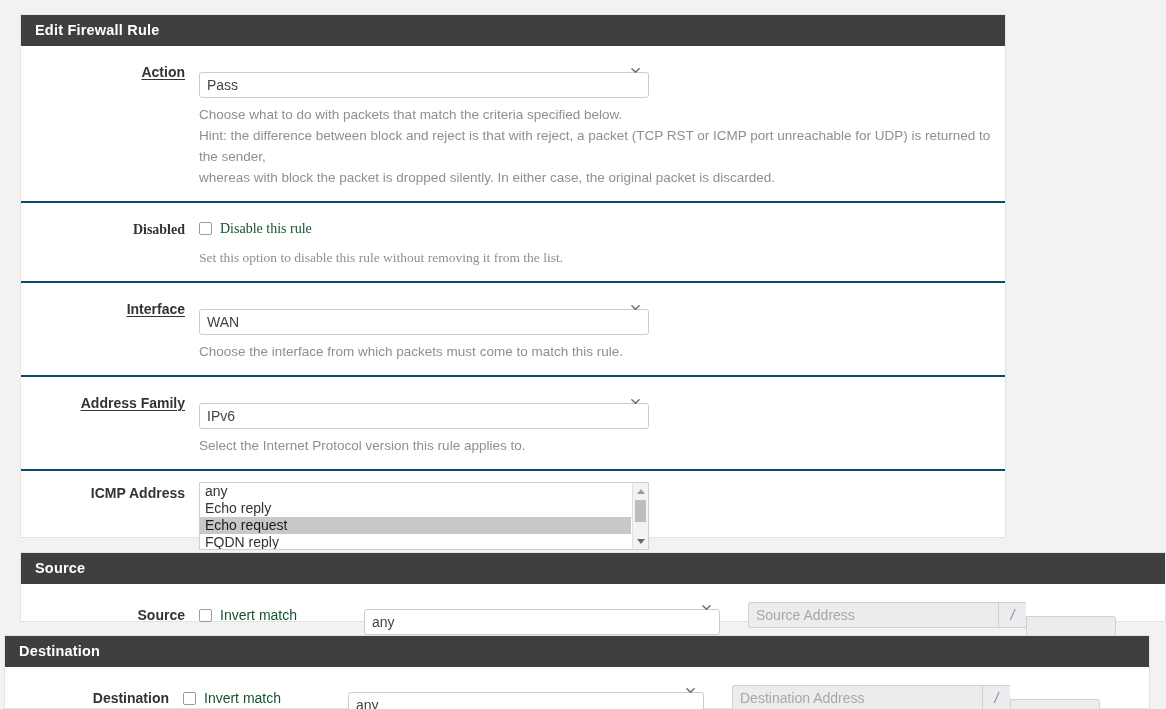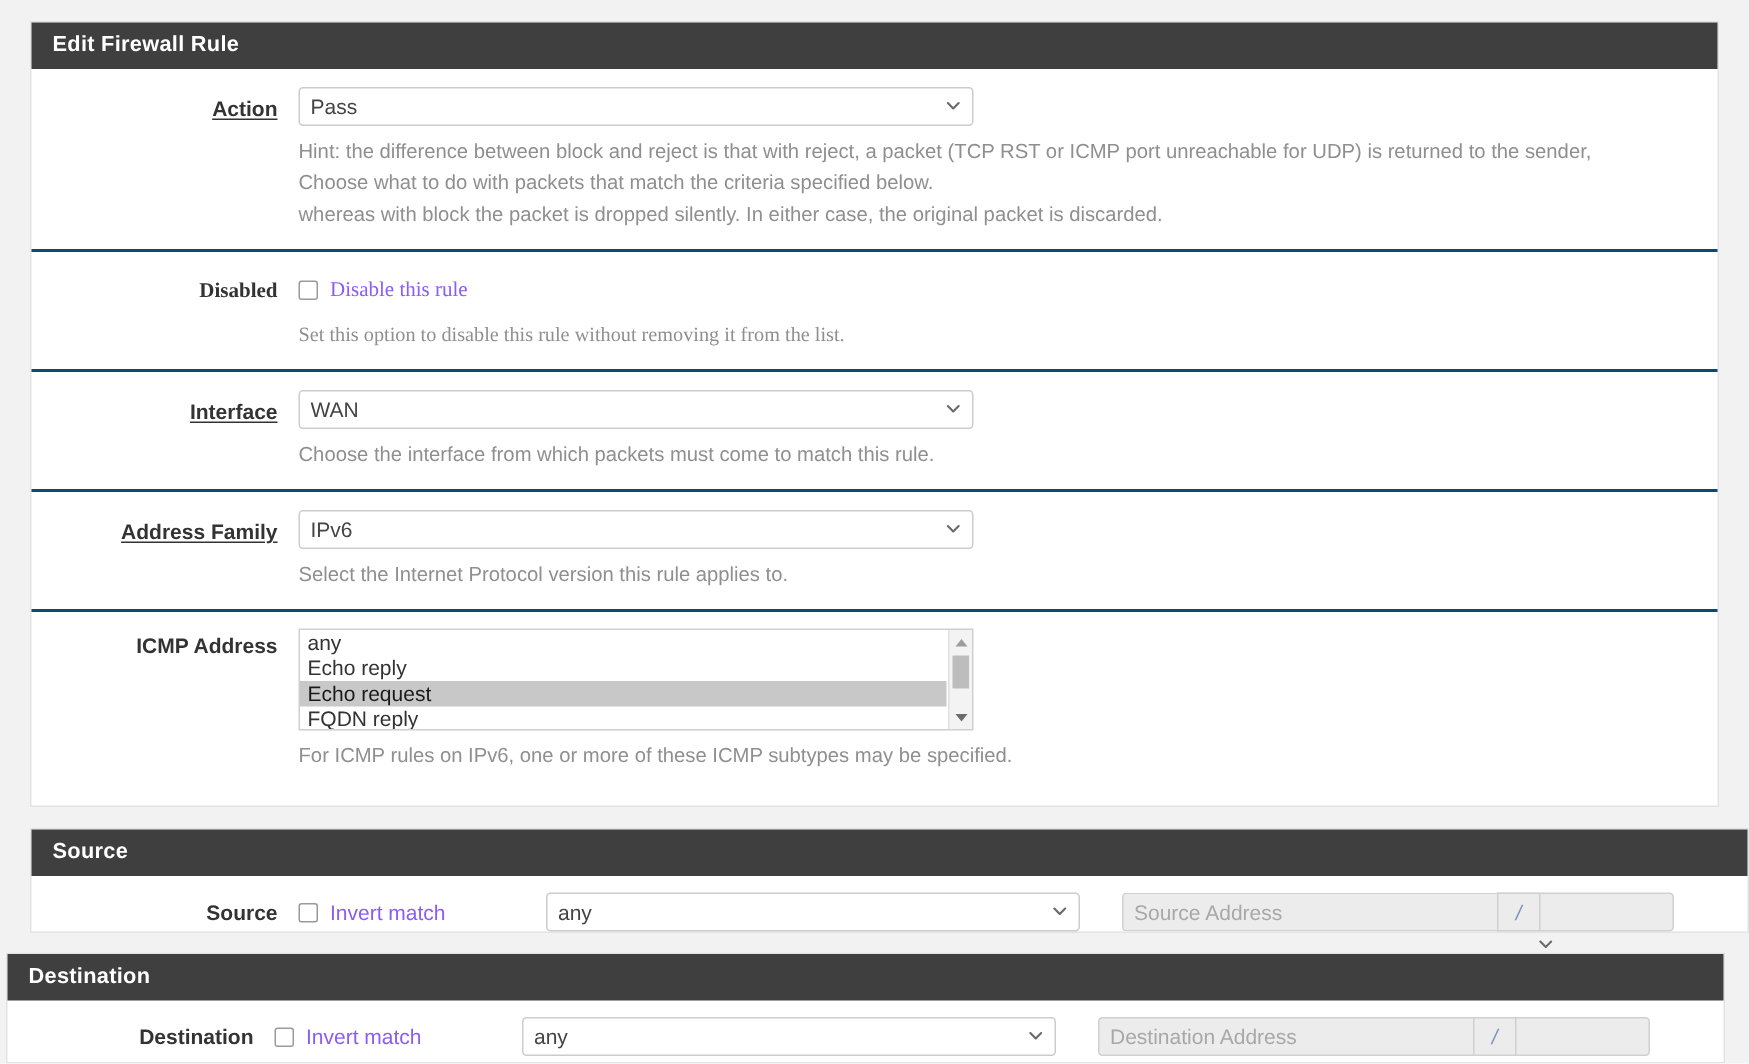--- a/index.html
+++ b/index.html
@@ -80,20 +80,21 @@
     border: 1px solid #cccccc;
     border-radius: 3px;
     background: #ffffff;
     font-family: "Liberation Sans", sans-serif;
     font-size: 14px;
     color: #444444;
     padding: 0 24px 0 7px;
     line-height: 24px;
     box-sizing: border-box;
     outline: none;
+    margin-top: 14px;
   }
   .selwrap {
     position: relative;
     display: inline-block;
   }
   .selwrap .caret {
     position: absolute;
     right: 9px;
     top: 8px;
     width: 9px;
@@ -122,21 +123,21 @@
     border: 1px solid #9a9a9a;
     border-radius: 2px;
     background: #ffffff;
     box-sizing: border-box;
     margin-right: 8px;
     flex: none;
     cursor: pointer;
   }
   .cbx-label {
     font-size: 14px;
-    color: #8b5cf6;
+    color: #14532d;
     line-height: 17px;
   }
 
   
   .listbox {
     position: relative;
     width: 450px;
     height: 68px;
     border: 1px solid #cfcfcf;
     background: #ffffff;
@@ -273,42 +274,42 @@
     border-radius: 0 3px 3px 0;
     color: #8c8c8c;
   }
   .addr-mask .caret { top: 8px; right: 10px; }
 </style>
 </head>
 <body>
 
 <div class="page">
 
-  <div class="panel" style="left:20px; top:14px; width:1126px; height:524px;">
+  <div class="panel" style="left:20px; top:14px; width:986px; height:524px;">
     <div class="panel-heading">Edit Firewall Rule</div>
     <div class="panel-body">
 
       <div class="form-row" style="min-height:98px;">
         <div class="form-label">
           <span class="u">Action</span>
         </div>
         <div class="form-control-col">
           <div class="selwrap">
             <select class="ctl">
               <option>Pass</option>
             </select>
             <span class="caret">
               <svg width="9" height="9" viewBox="0 0 10 10">
                   <path d="M1 3 L5 7 L9 3" stroke="#6b6b6b" stroke-width="1.6" fill="none" stroke-linecap="round" stroke-linejoin="round"></path>
                 </svg>
             </span>
           </div>
           <div class="help-block">
+            <div>Choose what to do with packets that match the criteria specified below.</div>
             <div>Hint: the difference between block and reject is that with reject, a packet (TCP RST or ICMP port unreachable for UDP) is returned to the sender,</div>
-            <div>Choose what to do with packets that match the criteria specified below.</div>
             <div>whereas with block the packet is dropped silently. In either case, the original packet is discarded.</div>
           </div>
         </div>
       </div>
 
       <div class="form-row" style="min-height:69px;font-family:Liberation Serif, serif;">
         <div class="form-label">
           <span>Disabled</span>
         </div>
         <div class="form-control-col">

